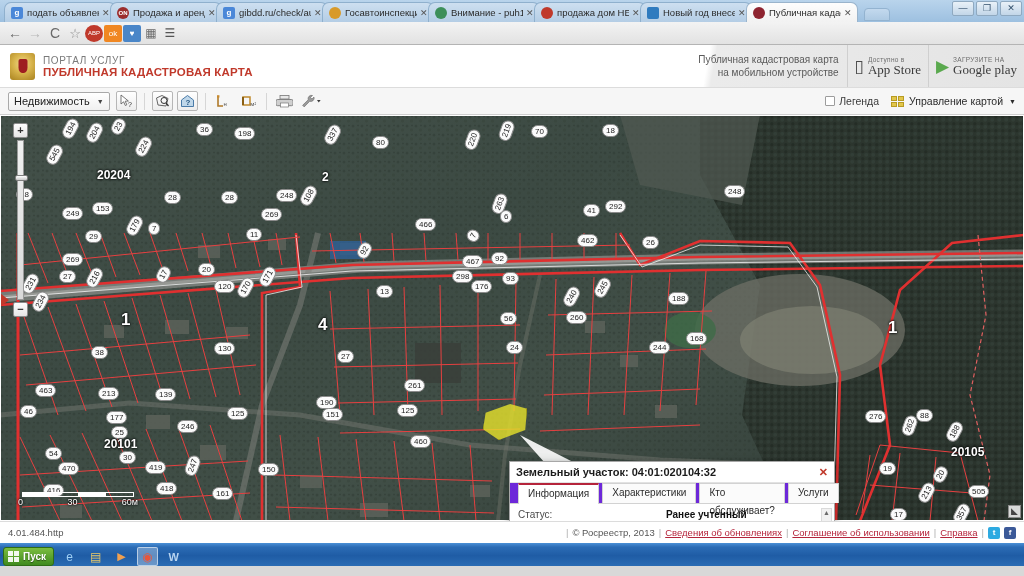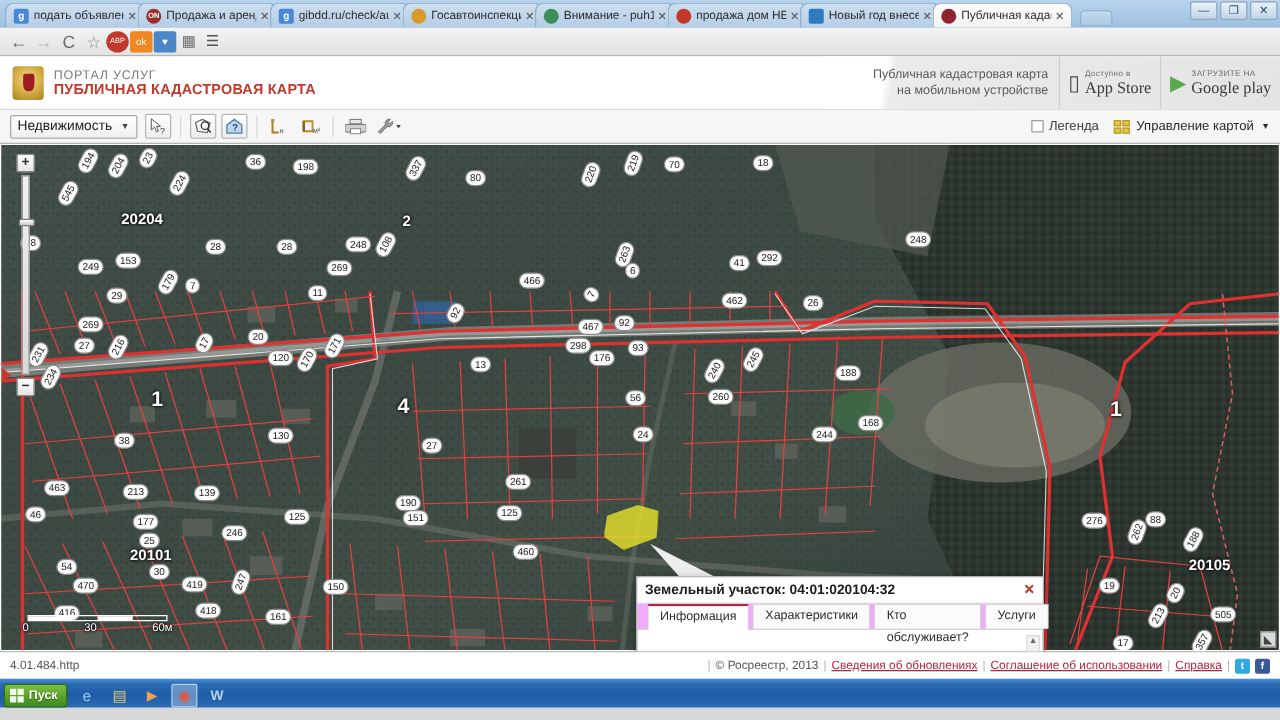--- a/index.html
+++ b/index.html
@@ -351,21 +351,21 @@
   }
   #popup-title{ font-size:11px; font-weight:bold; color:#1b1b1b; }
   #popup-close{
     margin-left:auto; font-size:11px; color:#c0392b; font-weight:bold; line-height:11px;
   }
   #popup-tabs{
     display:flex;
     height:21px;
     padding-left:8px;
     border-bottom:1px solid #d2d2d2;
-    background:#f0abfc;
+    background:#6d28d9;
     align-items:flex-end;
   }
   .ptab{
     height:20px;
     padding:0 9px;
     font-size:10px;
     color:#2c2c2c;
     line-height:18px;
     border:1px solid #d2d2d2;
     border-bottom:none;
@@ -928,20 +928,24 @@
       <span id="popup-title">Земельный участок: 04:01:020104:32</span>
       <span id="popup-close">✕</span>
     </div>
     <div id="popup-tabs">
       <div class="ptab active">Информация</div>
       <div class="ptab">Характеристики</div>
       <div class="ptab">Кто обслуживает?</div>
       <div class="ptab">Услуги</div>
     </div>
     <div id="popup-body">
+      <div class="irow">
+        <span class="ilabel">Статус:</span>
+        <span class="ival">Ранее учтенный</span>
+      </div>
 
       <div id="popup-scroll">
         <span class="arrow">▲</span>
 
       </div>
     </div>
   </div>
 </div>
 
 <div id="footer">

